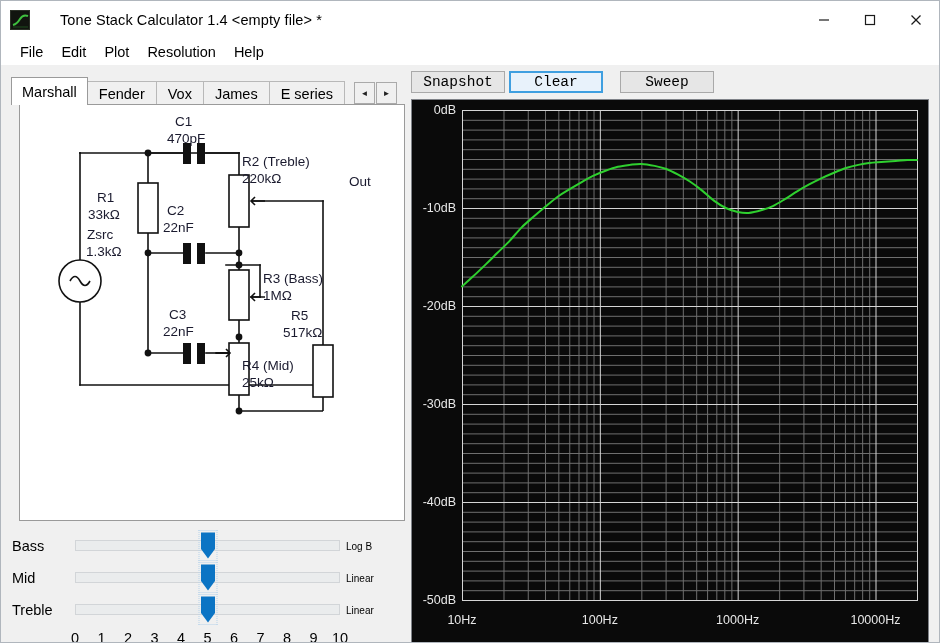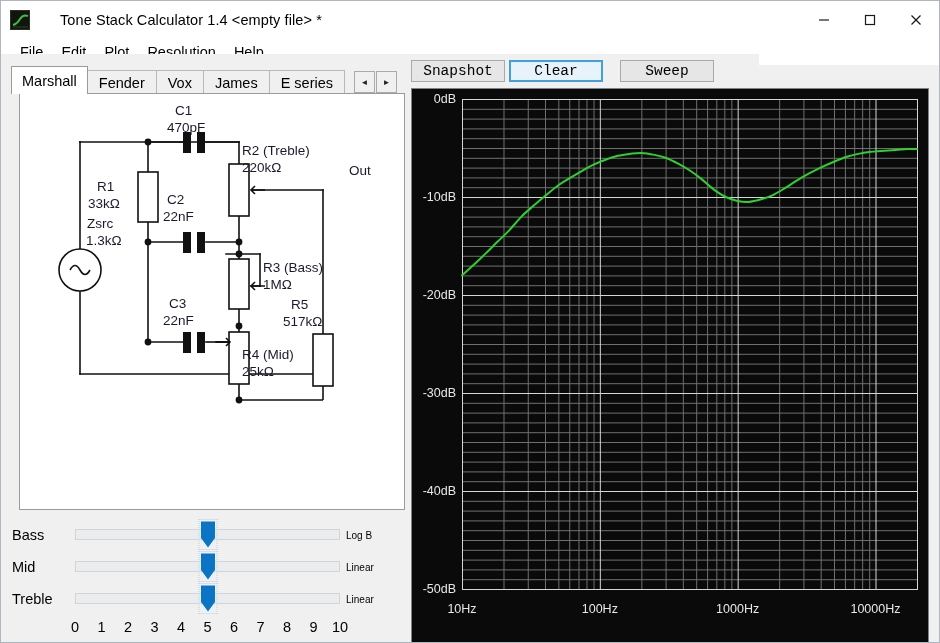--- a/index.html
+++ b/index.html
@@ -68,21 +68,21 @@
   }
   .menu-item {
     font-size: 14.5px;
     color: #000;
     padding: 2px 9px;
     white-space: nowrap;
   }
 
   
   .client {
-    position: absolute; left: 0; top: 53px;
+    position: absolute; left: 0; top: 64px;
     width: 758px; height: 579px;
     background: #f0f0f0;
   }
 
   
   .tabstrip {
     position: absolute; left: 10px; top: 12px;
     width: 386px; height: 28px;
     display: flex; align-items: flex-end;
   }

